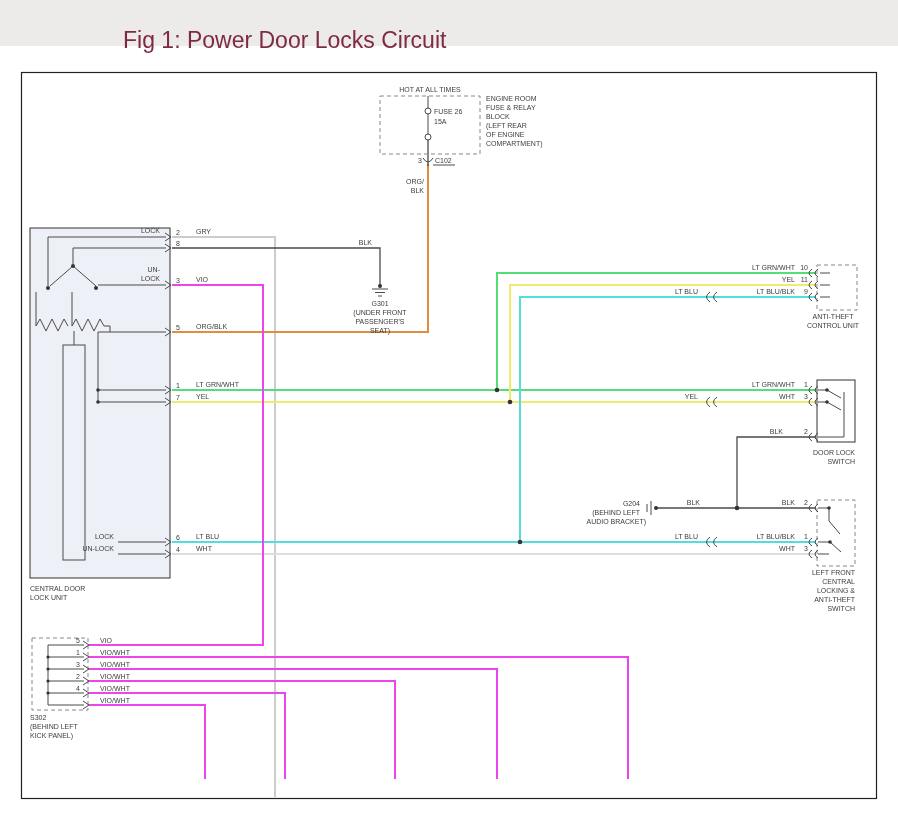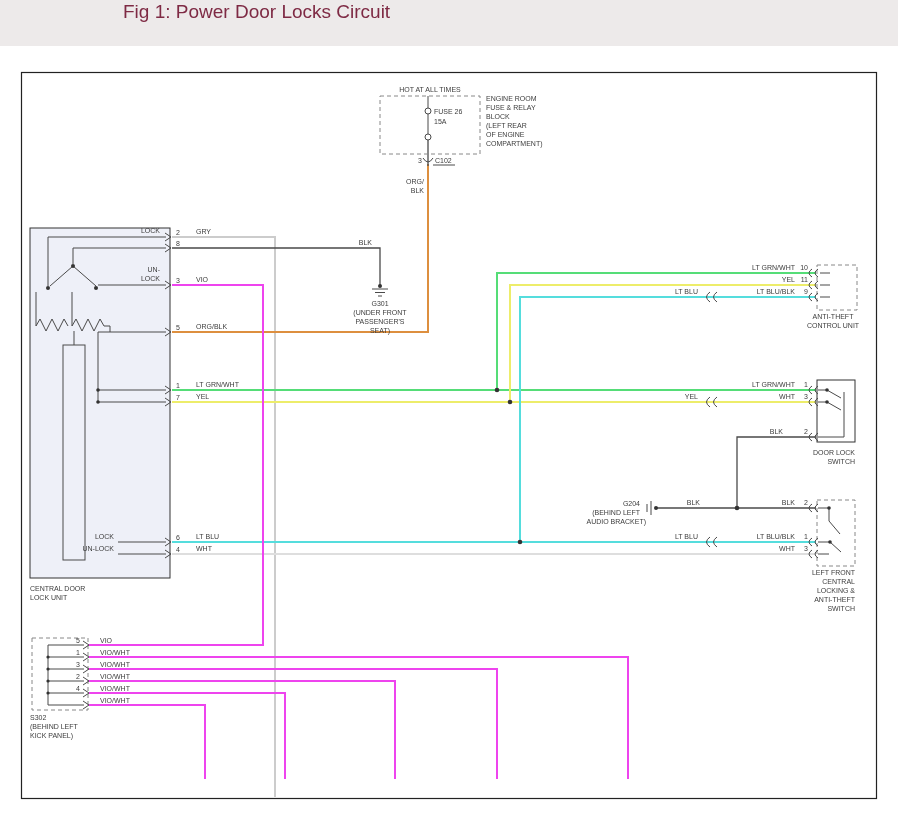--- a/index.html
+++ b/index.html
@@ -4,21 +4,21 @@
 <style>
   :root{
     --header_bg:#edeaea; --title:#7e2a44;
     --wire_orange:#dd8f3f; --wire_gray:#cccccc; --wire_black:#4a4a4a;
     --wire_violet:#ee44ee; --wire_green:#55dd77; --wire_yellow:#eded6a;
     --wire_cyan:#55dddd; --wire_white:#dedede;
   }
   html,body{margin:0;padding:0;background:#fff;}
   body{width:898px;height:813px;position:relative;font-family:"Liberation Sans",sans-serif;overflow:hidden;}
   .header{position:absolute;top:0;left:0;width:898px;height:46px;background:var(--header_bg);}
-  .header .title{position:absolute;left:123px;top:1px;font-size:19px;color:var(--title);}
+  .header .title{position:absolute;left:123px;top:27px;font-size:23px;color:var(--title);}
   svg{position:absolute;top:0;left:0;}
   text{font-family:"Liberation Sans",sans-serif;font-size:7px;fill:#3c3c3c;}
   .t-end{text-anchor:end}.t-mid{text-anchor:middle}
   .wire{fill:none;stroke-width:2;stroke-linecap:butt}
   .w-org{stroke:var(--wire_orange)} .w-gry{stroke:var(--wire_gray)}
   .w-blk{stroke:var(--wire_black);stroke-width:1.3}
   .w-vio{stroke:var(--wire_violet)} .w-grn{stroke:var(--wire_green)}
   .w-yel{stroke:var(--wire_yellow)} .w-cyn{stroke:var(--wire_cyan)}
   .w-wht{stroke:var(--wire_white)}
   .ln{fill:none;stroke:#4a4a4a;stroke-width:1}

